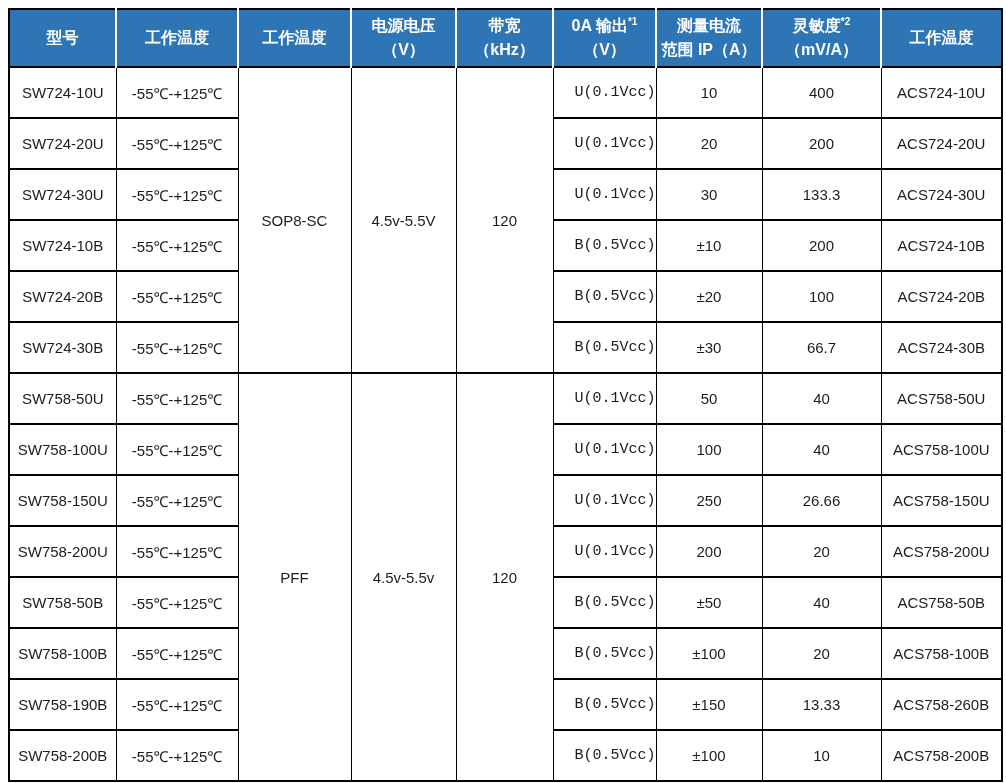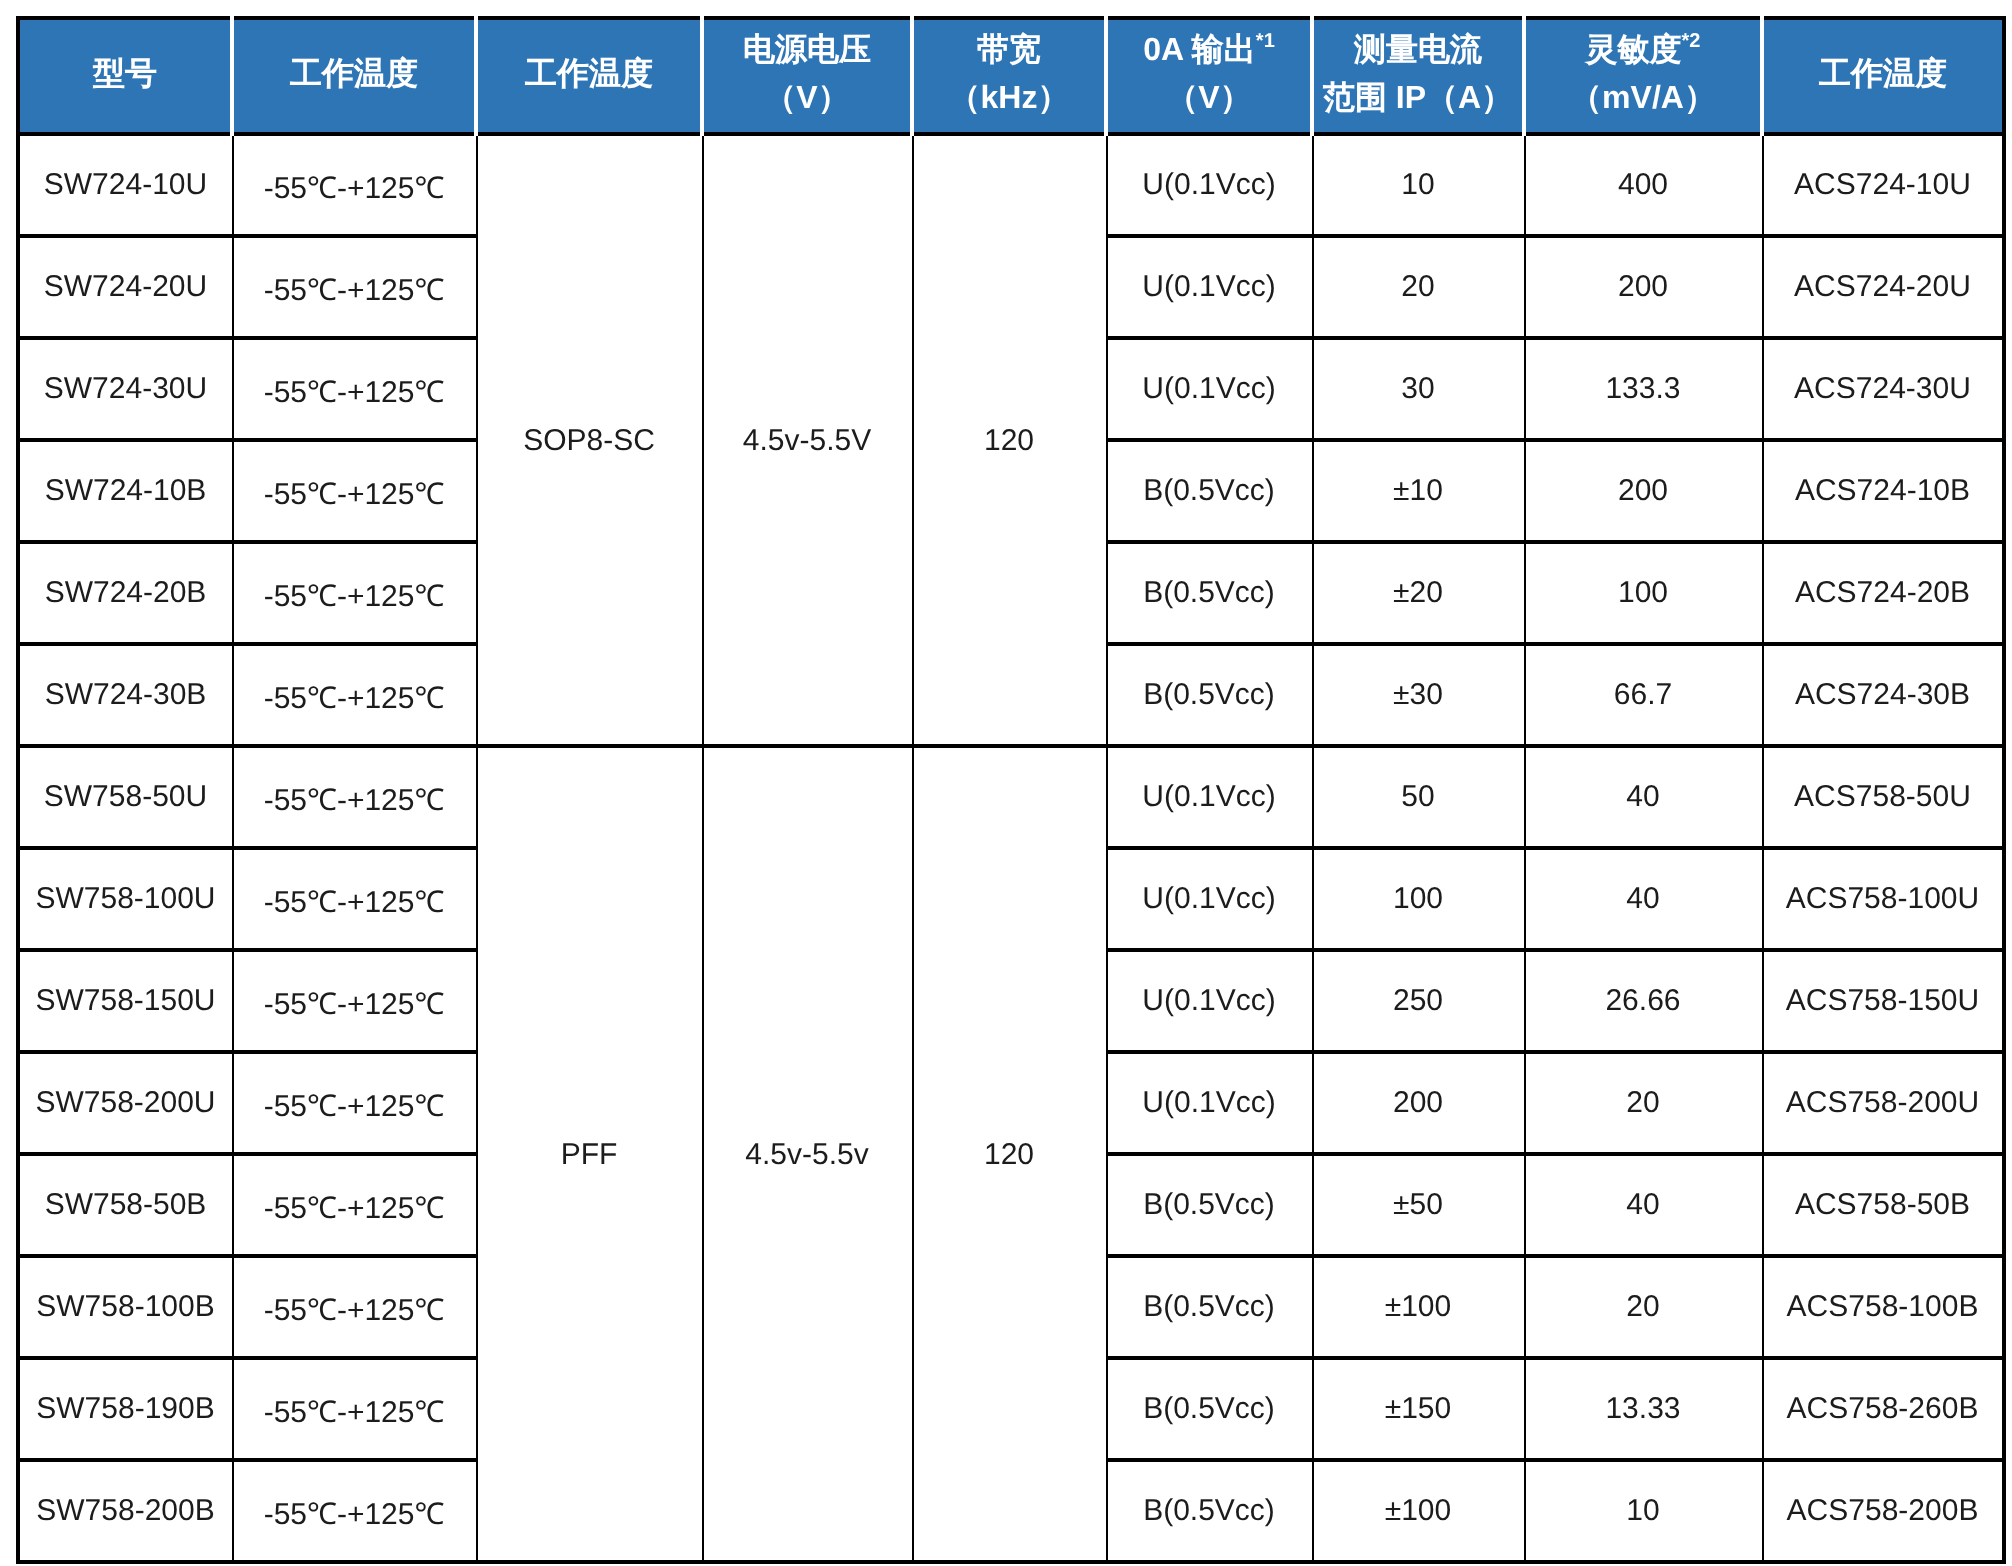--- a/index.html
+++ b/index.html
@@ -57,21 +57,22 @@
     border-bottom:2px solid #000;
     text-align:center;
     vertical-align:middle;
     padding:0;
     font-size:15px;
     color:#1c1c1c;
     overflow:hidden;
     white-space:nowrap;
   }
   td.c-out{
-    font-family:Liberation Sans, sans-serif;
+    font-family:Liberation Mono, monospace;
+    text-align:right;
   }
 </style>
 </head>
 <body>
 
 <div class="page">
   <table class="spec">
     <colgroup>
       <col style="width:107px">
         <col style="width:122px">

